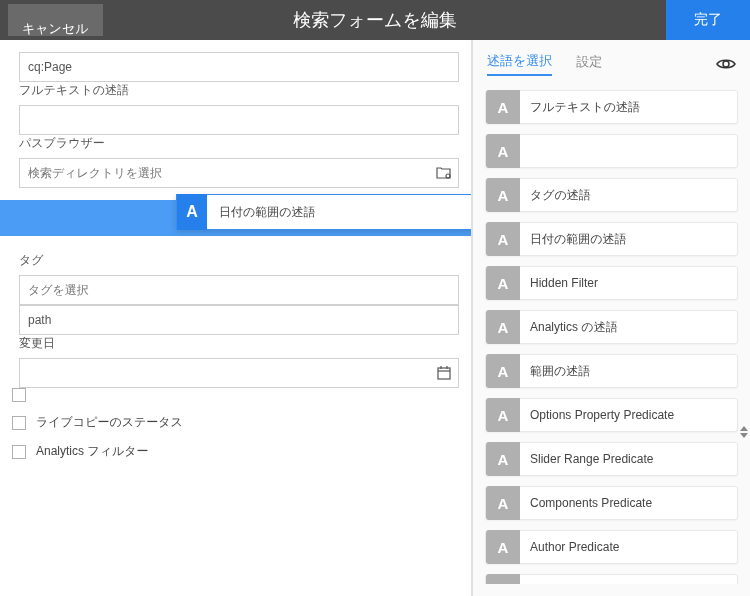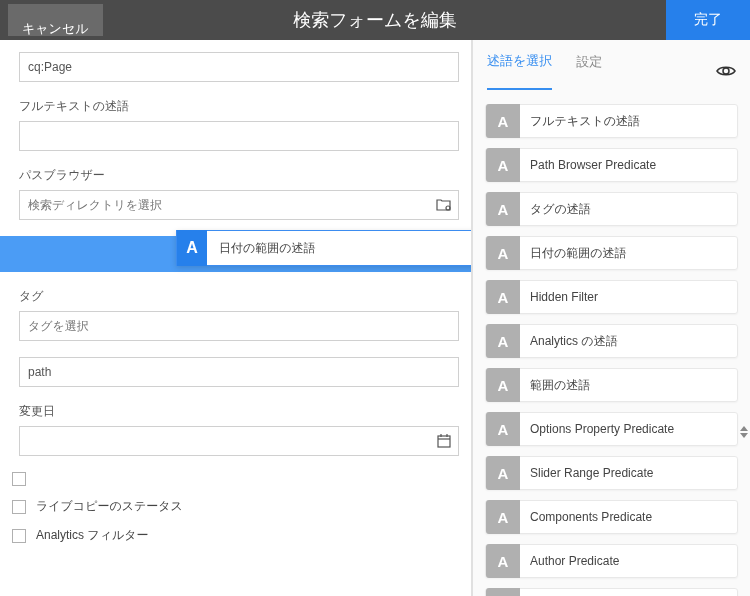--- a/index.html
+++ b/index.html
@@ -5,28 +5,28 @@
 * { box-sizing: border-box; margin: 0; padding: 0; }
 body { font-family: -apple-system, BlinkMacSystemFont, "Segoe UI", Arial, sans-serif; font-size: 13px; background: #f5f5f5; width: 750px; height: 596px; overflow: hidden; }
 .header { background: #4b4b4b; height: 40px; display: flex; align-items: center; padding: 0; color: #fff; position: relative; }
 .header-title { position: absolute; left: 50%; transform: translateX(-50%); font-size: 18px; color: #fff; }
 .btn-cancel { background: #6a6a6a; border: none; color: #fff; height: 30px; padding: 16px 14px; margin-left: 8px; font-size: 13px; cursor: pointer; }
 .btn-done { background: #2680eb; border: none; color: #fff; height: 40px; padding: 0 28px; font-size: 14px; cursor: pointer; margin-left: auto; }
 .body { display: flex; height: 556px; }
 .left { flex: 1; padding: 12px; overflow-y: auto; background: #fff; border-right: 1px solid #e0e0e0; }
 .right { width: 278px; background: #fafafa; border-left: 1px solid #e0e0e0; position: relative; }
 .right-header { display: flex; align-items: center; padding: 12px 14px 8px 14px; font-size: 13px; }
-.tab { margin-right: 24px; padding-bottom: 18px; cursor: pointer; color: #888; }
+.tab { margin-right: 24px; padding-bottom: 4px; cursor: pointer; color: #888; }
 .tab.active { color: #378ef0; border-bottom: 2px solid #378ef0; }
 .eye { margin-left: auto; width: 20px; height: 14px; }
 .draglist { padding: 6px 12px; overflow-y: auto; height: 500px; }
 .drag-item { display: flex; align-items: center; background: #fff; border: 1px solid #e8e8e8; border-radius: 3px; margin-bottom: 10px; height: 34px; cursor: grab; box-shadow: 0 1px 2px rgba(0,0,0,0.04); }
 .drag-handle { width: 34px; height: 34px; background: #b0b0b0; color: #fff; display: flex; align-items: center; justify-content: center; font-weight: 700; font-size: 15px; border-radius: 3px 0 0 3px; }
 .drag-item-label { padding-left: 10px; font-size: 12px; color: #444; }
-.form-field { margin-bottom: 16px; position: relative; padding-left: 7px; }
+.form-field { position: relative; padding-left: 7px; }
 .form-label { font-size: 12px; color: #555; margin-bottom: 6px; display: block; }
 .form-input { width: 100%; border: 1px solid #d0d0d0; background: #fff; height: 30px; padding: 4px 8px; font-size: 12px; color: #555; }
 .form-input.with-icon { padding-right: 32px; }
 .form-icon { position: absolute; right: 6px; bottom: 6px; width: 18px; height: 18px; display: flex; align-items: center; justify-content: center; }
 .dropzone { background: #4b9cf5; height: 36px; margin: 12px -12px 16px -12px; position: relative; }
 .dragging { position: absolute; left: 176px; top: -6px; width: 402px; height: 36px; background: #fff; border: 1px solid #3b8cf0; box-shadow: 0 2px 6px rgba(0,0,0,0.15); display: flex; align-items: center; }
 .dragging .dh { width: 30px; height: 36px; background: #2680eb; color: #fff; display: flex; align-items: center; justify-content: center; font-weight: 700; font-size: 16px; }
 .dragging .dl { padding-left: 12px; font-size: 12px; color: #444; }
 .checkbox-row { display: flex; align-items: center; margin-bottom: 12px; font-size: 12px; color: #444; }
 .checkbox { width: 14px; height: 14px; border: 1px solid #b0b0b0; margin-right: 10px; background: #fff; }
@@ -115,21 +115,20 @@
           </svg>
       </span>
     </div>
     <div class="draglist">
       <div class="drag-item">
           <div class="drag-handle">A</div>
           <span class="drag-item-label">フルテキストの述語</span>
         </div>
       <div class="drag-item">
           <div class="drag-handle">A</div>
-          <span class="drag-item-label">Path Browser Predicate</span>
         </div>
       <div class="drag-item">
           <div class="drag-handle">A</div>
           <span class="drag-item-label">タグの述語</span>
         </div>
       <div class="drag-item">
           <div class="drag-handle">A</div>
           <span class="drag-item-label">日付の範囲の述語</span>
         </div>
       <div class="drag-item">

